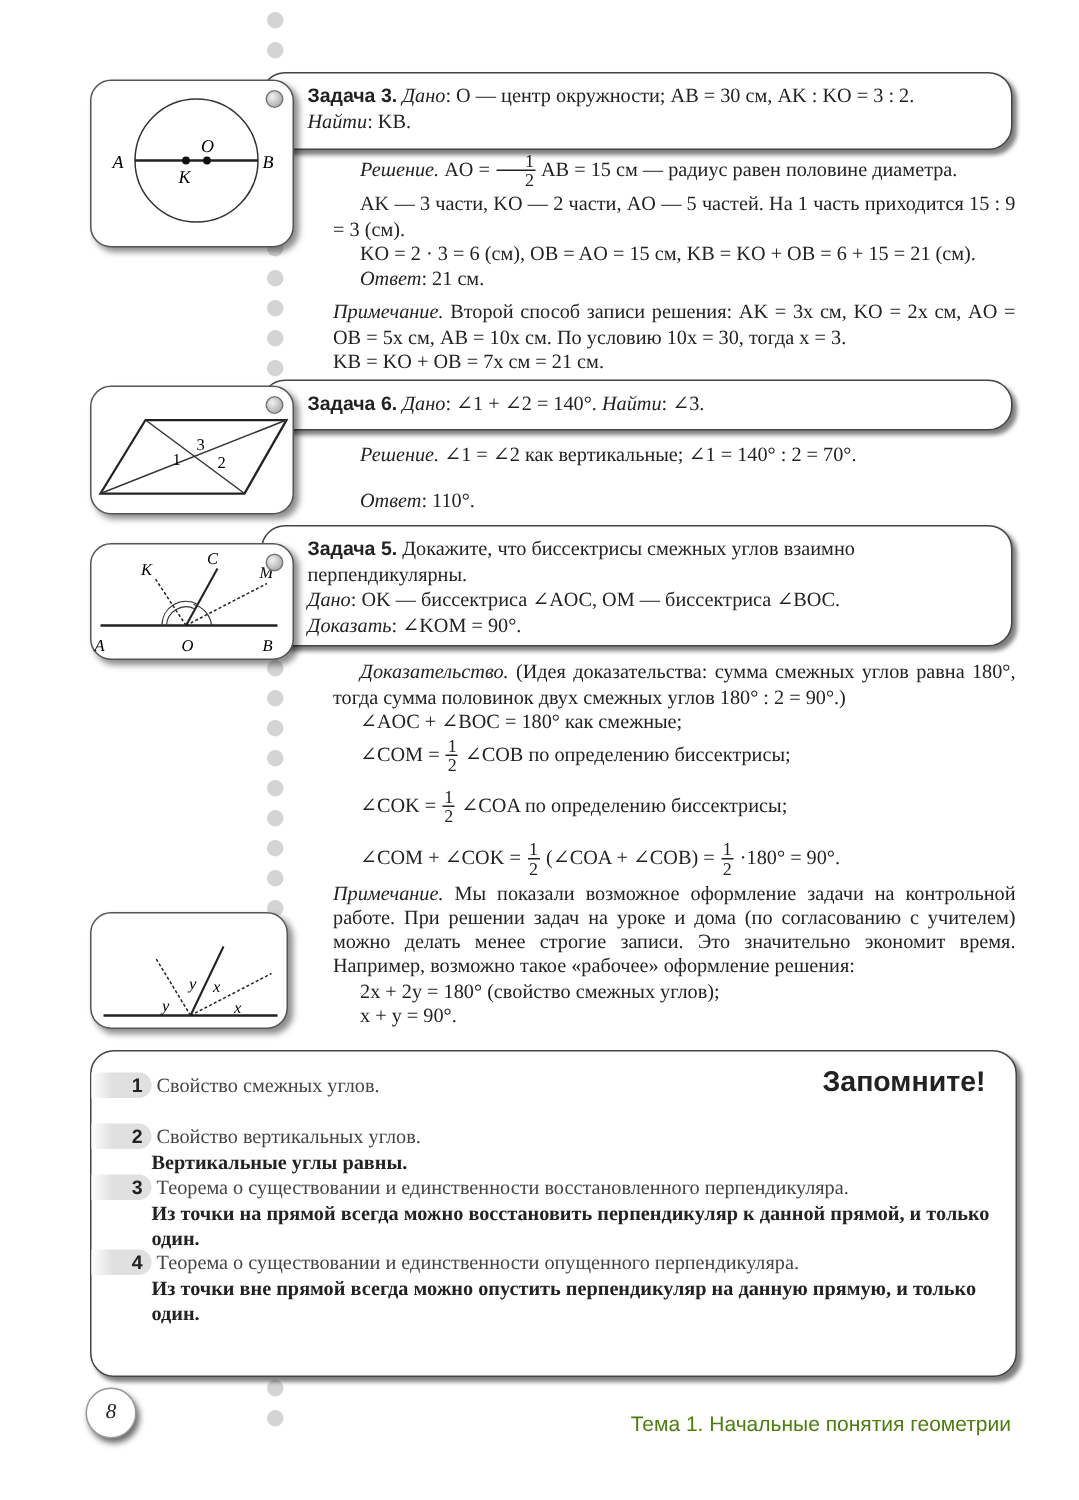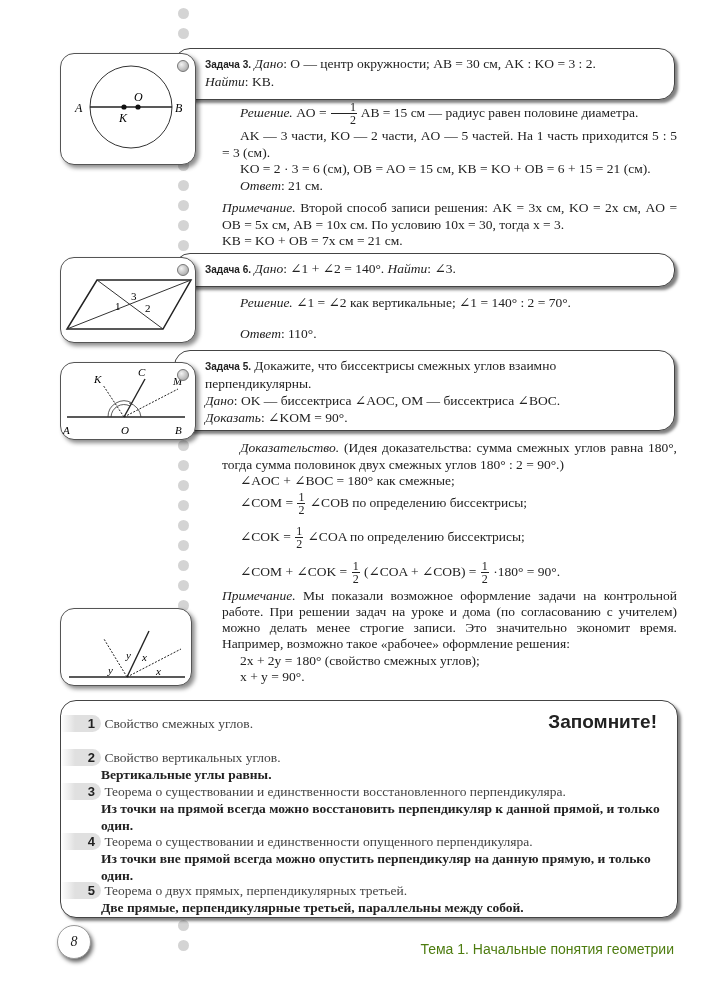--- a/index.html
+++ b/index.html
@@ -8,21 +8,21 @@
   .sans { font-family:"Liberation Sans","DejaVu Sans",sans-serif; }
   .dot { position:absolute; width:11px; height:11px; border-radius:50%; background:#d4d4d4; left:178px; }
   .fig { position:absolute; background:#fff; border:1.3px solid #555; border-radius:14px;
          box-shadow:3px 3px 4px rgba(0,0,0,0.45); }
   .fig svg { position:absolute; left:0; top:0; }
   .knob { position:absolute; width:10px; height:10px; border-radius:50%;
           background:radial-gradient(circle at 35% 35%, #f2f2f2, #9a9a9a); border:1px solid #777; }
   .task { position:absolute; background:#fff; border:1.3px solid #444; border-radius:16px;
           box-shadow:3px 3px 3px rgba(0,0,0,0.5); padding:6px 14px 6px 30px; box-sizing:border-box;
           font-size:13.5px; line-height:17px; }
-  .task b.sans { font-size:10px;margin-top:37px; }
+  .task b.sans { font-size:13px;margin-top:37px; }
   .txt { position:absolute; font-size:13.5px; line-height:16.5px; }
   .ind { text-indent:18px; }
   .sub { padding-left:18px; }
   i { font-style:italic; }
   .frac { display:inline-block; vertical-align:middle; text-align:center; font-size:12px; line-height:12px; margin:0 1px; }
   .frac span { display:block; }
   .frac .num { border-bottom:1px solid #222; padding:0 1px; }
   .remember { position:absolute; left:60px; top:700px; width:616px; height:216px; border:1.3px solid #444;
               border-radius:16px; box-shadow:3px 3px 3px rgba(0,0,0,0.5); background:#fff; }
   .rem-title { position:absolute; right:20px; top:10px; font-size:19px; font-weight:bold; color:#222; }
@@ -79,21 +79,21 @@
   </svg>
   <div class="knob" style="right:6px; top:6px;"></div>
 </div>
 
 <div class="txt ind" style="left:222px; top:98px; width:455px; line-height:30px;">
   <i>Решение.</i>
   <span>AO =</span>
   <span class="frac"><span class="num">1</span><span>2</span></span>
   <span>AB = 15 см — радиус равен половине диаметра.</span>
 </div>
-<div class="txt ind" style="left:222px; top:128px; width:455px; text-align:justify;">AK — 3 части, KO — 2 части, AO — 5 частей. На 1 часть приходится 5 : 5 = 3 (см).</div>
+<div class="txt ind" style="left:222px; top:128px; width:455px; text-align:justify;">AK — 3 части, KO — 2 части, AO — 5 частей. На 1 часть приходится 15 : 9 = 3 (см).</div>
 <div class="txt sub" style="left:222px; top:161px; width:460px;">KO = 2 · 3 = 6 (см), OB = AO = 15 см, KB = KO + OB = 6 + 15 = 21 (см).</div>
 <div class="txt sub" style="left:222px; top:178px; width:455px;">
   <i>Ответ</i><span>: 21 см.</span>
 </div>
 <div class="txt" style="left:222px; top:200px; width:455px; text-align:justify;">
   <i>Примечание.</i><span> Второй способ записи решения: AK = 3x см, KO = 2x см, AO = OB = 5x см, AB = 10x см. По условию 10x = 30, тогда x = 3.</span><br>
   <span>KB = KO + OB = 7x см = 21 см.</span>
 </div>
 
 <div class="task" style="left:174px; top:253px; width:501px; height:34px;">
@@ -196,21 +196,16 @@
   <div class="rem-item" style="top:82px; width:600px;">
     <span class="rem-num">3</span>
     <span class="rem-head">Теорема о существовании и единственности восстановленного перпендикуляра.</span>
     <div class="rem-bold">Из точки на прямой всегда можно восстановить перпендикуляр к данной прямой, и только один.</div>
   </div>
   <div class="rem-item" style="top:132px; width:600px;">
     <span class="rem-num">4</span>
     <span class="rem-head">Теорема о существовании и единственности опущенного перпендикуляра.</span>
     <div class="rem-bold">Из точки вне прямой всегда можно опустить перпендикуляр на данную прямую, и только один.</div>
   </div>
-  <div class="rem-item" style="top:181px;">
-    <span class="rem-num">5</span>
-    <span class="rem-head">Теорема о двух прямых, перпендикулярных третьей.</span>
-    <div class="rem-bold">Две прямые, перпендикулярные третьей, параллельны между собой.</div>
-  </div>
 </div>
 
 <div class="pagenum">8</div>
 <div class="footer sans">Тема 1. Начальные понятия геометрии</div>
 
 </body></html>

